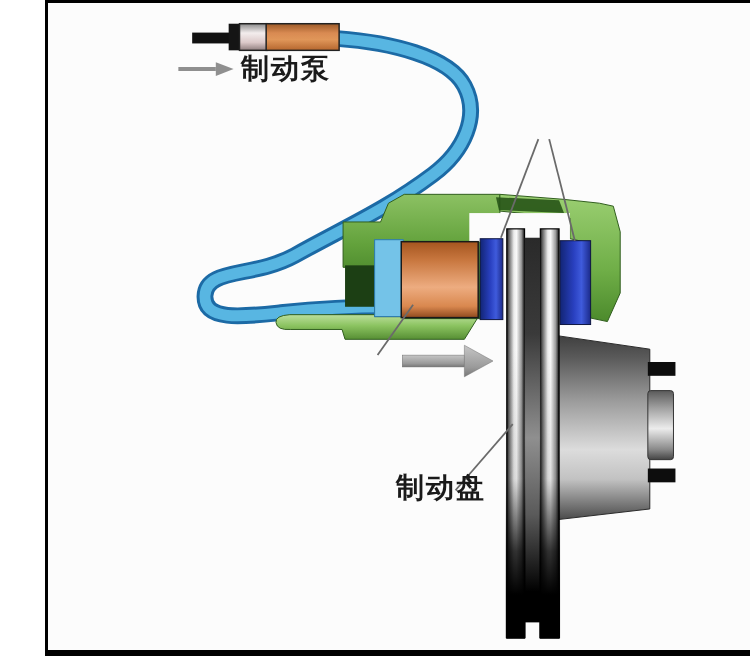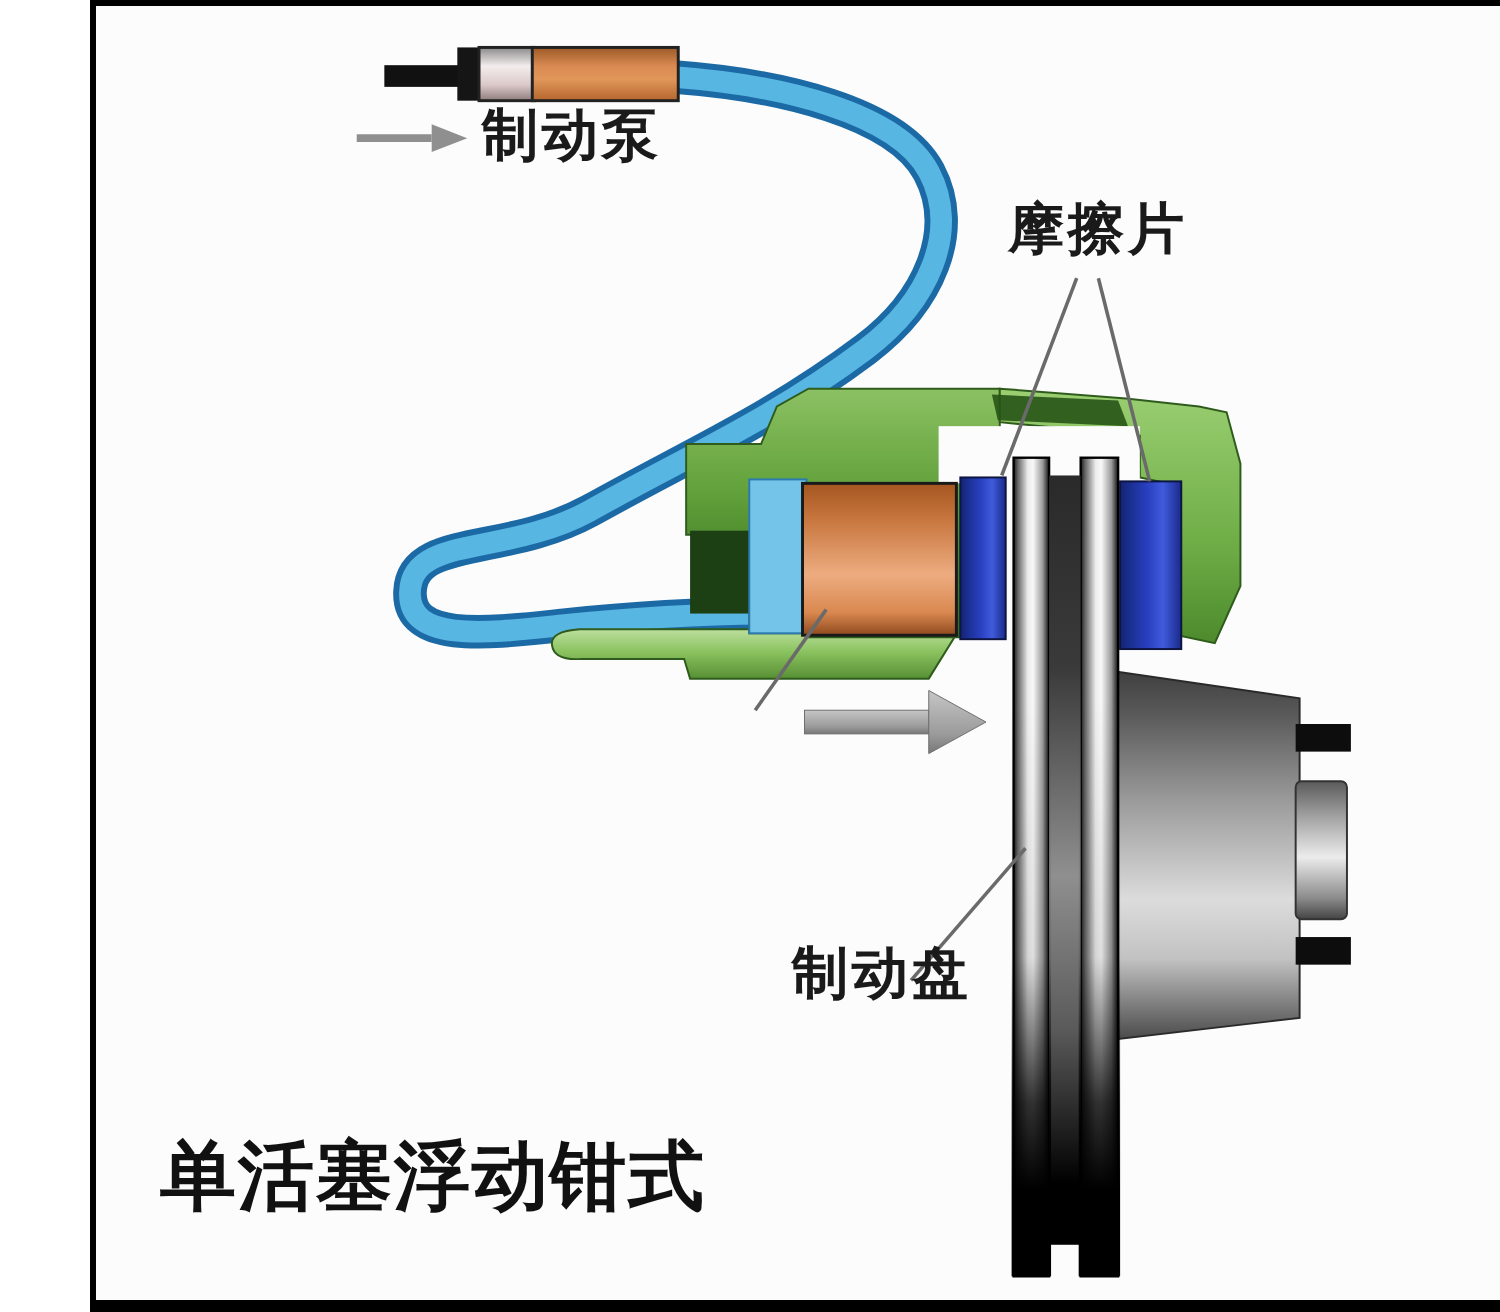--- a/index.html
+++ b/index.html
@@ -175,19 +175,17 @@
 
     <g stroke="#6a6a6a" stroke-width="1.8">
       <line x1="495" y1="138" x2="457" y2="238"></line>
       <line x1="506" y1="138" x2="532" y2="241"></line>
       <line x1="332" y1="357" x2="368" y2="306"></line>
       <line x1="411" y1="494" x2="469" y2="427"></line>
     </g>
   </svg>
 
   <div class="lbl" style="left:193px;top:52px">制动泵</div>
-  <div class="lbl" style="left:456px;top:99px">摩擦片</div>
   <div class="lbl" style="left:348px;top:471px">制动盘</div>
 
-  <div class="title">单活塞浮动钳式</div>
 
 
 </div>
 
 </body></html>

